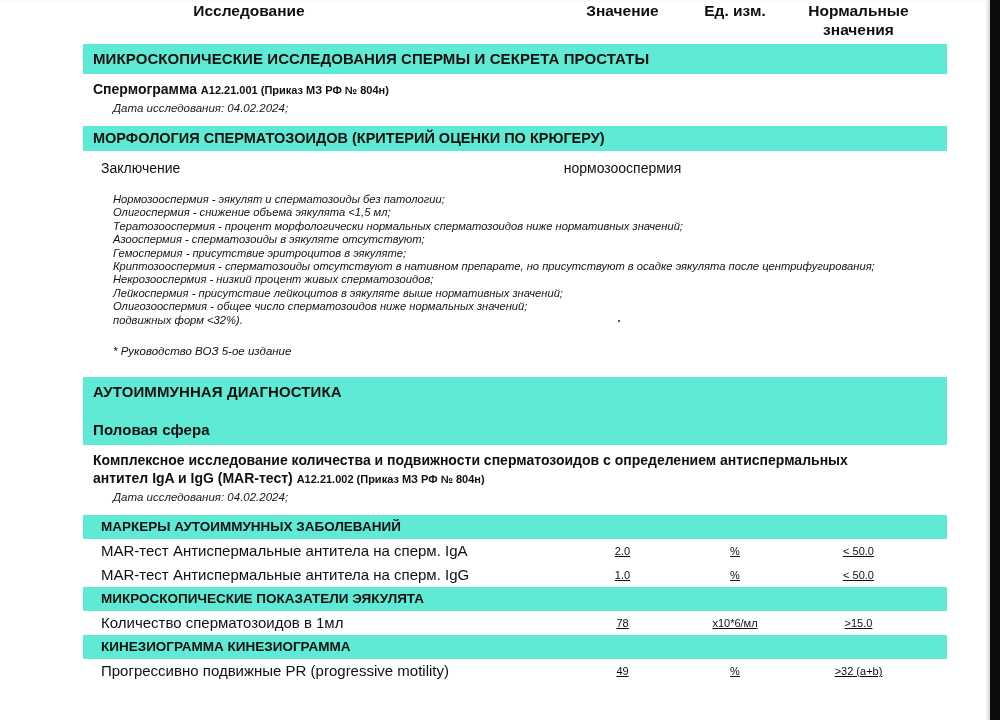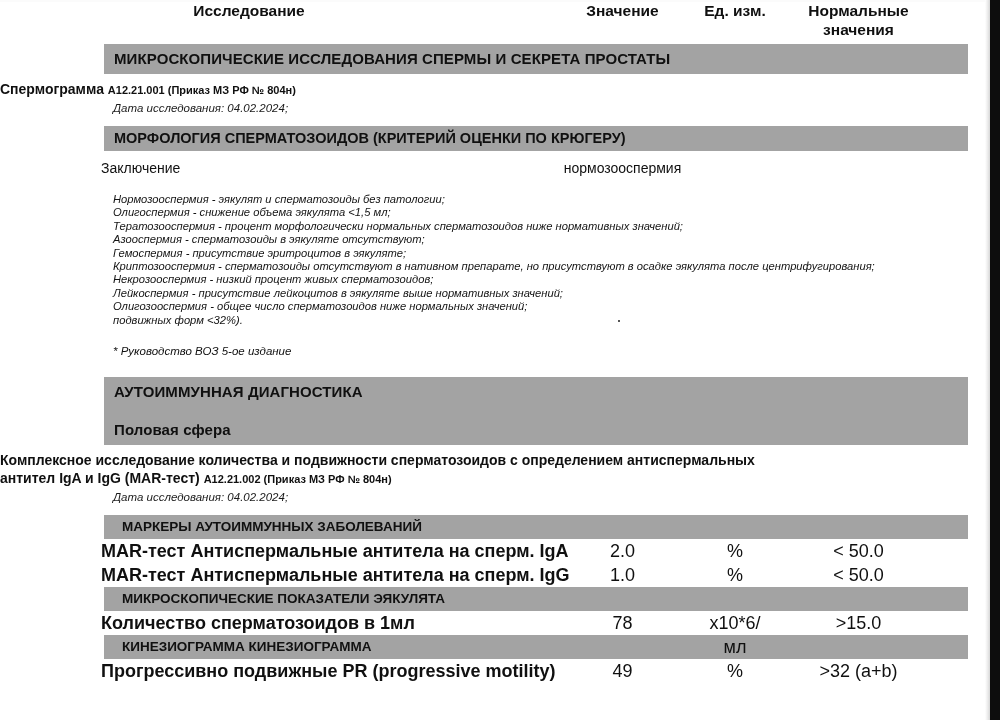--- a/index.html
+++ b/index.html
@@ -83,23 +83,23 @@
   }
   .table-head span {
     font-weight: bold;
     font-size: 15.5px;
     line-height: 19px;
     display: inline-block;
   }
 
   
   .band {
-    margin-left: 104px;
+    margin-left: 83px;
     width: 864px;
-    background: #a3a3a3;
+    background: #5eead4;
     box-sizing: border-box;
   }
   .band-main {
     height: 30px;
     line-height: 30px;
     padding-left: 10px;
     font-size: 15px;
     font-weight: bold;
     letter-spacing: 0.1px;
   }
@@ -113,20 +113,21 @@
   .band-sub2 {
     height: 25px;
     line-height: 25px;
     padding-left: 10px;
     font-size: 14.5px;
     font-weight: bold;
   }
 
   
   .test-title {
+    margin-left: 93px;
     width: 854px;
     font-size: 14px;
     font-weight: bold;
     line-height: 18px;
     padding-top: 6px;
   }
   .test-title .code {
     font-size: 11px;
     font-weight: bold;
     letter-spacing: 0;
@@ -186,31 +187,31 @@
     font-size: 11.5px;
     line-height: 15px;
     padding-top: 17px;
   }
 
   
   .row-data {
     height: 24px;
   }
   .row-data .c-name {
-    font-size: 18px;
+    font-size: 15px;
     line-height: 24px;
     padding-left: 18px;
     white-space: nowrap;
-    font-weight: bold;
   }
   .row-data .c-value,
   .row-data .c-unit,
   .row-data .c-norm {
-    font-size: 18px;
+    font-size: 11px;
     line-height: 24px;
+    text-decoration: underline;
   }
   .sp-10 { height: 10px; }
   .sp-18 { height: 18px; }
 </style>
 </head>
 <body>
 
 <div class="page">
   <div class="edge-top"></div>
   <div class="edge-shadow"></div>

